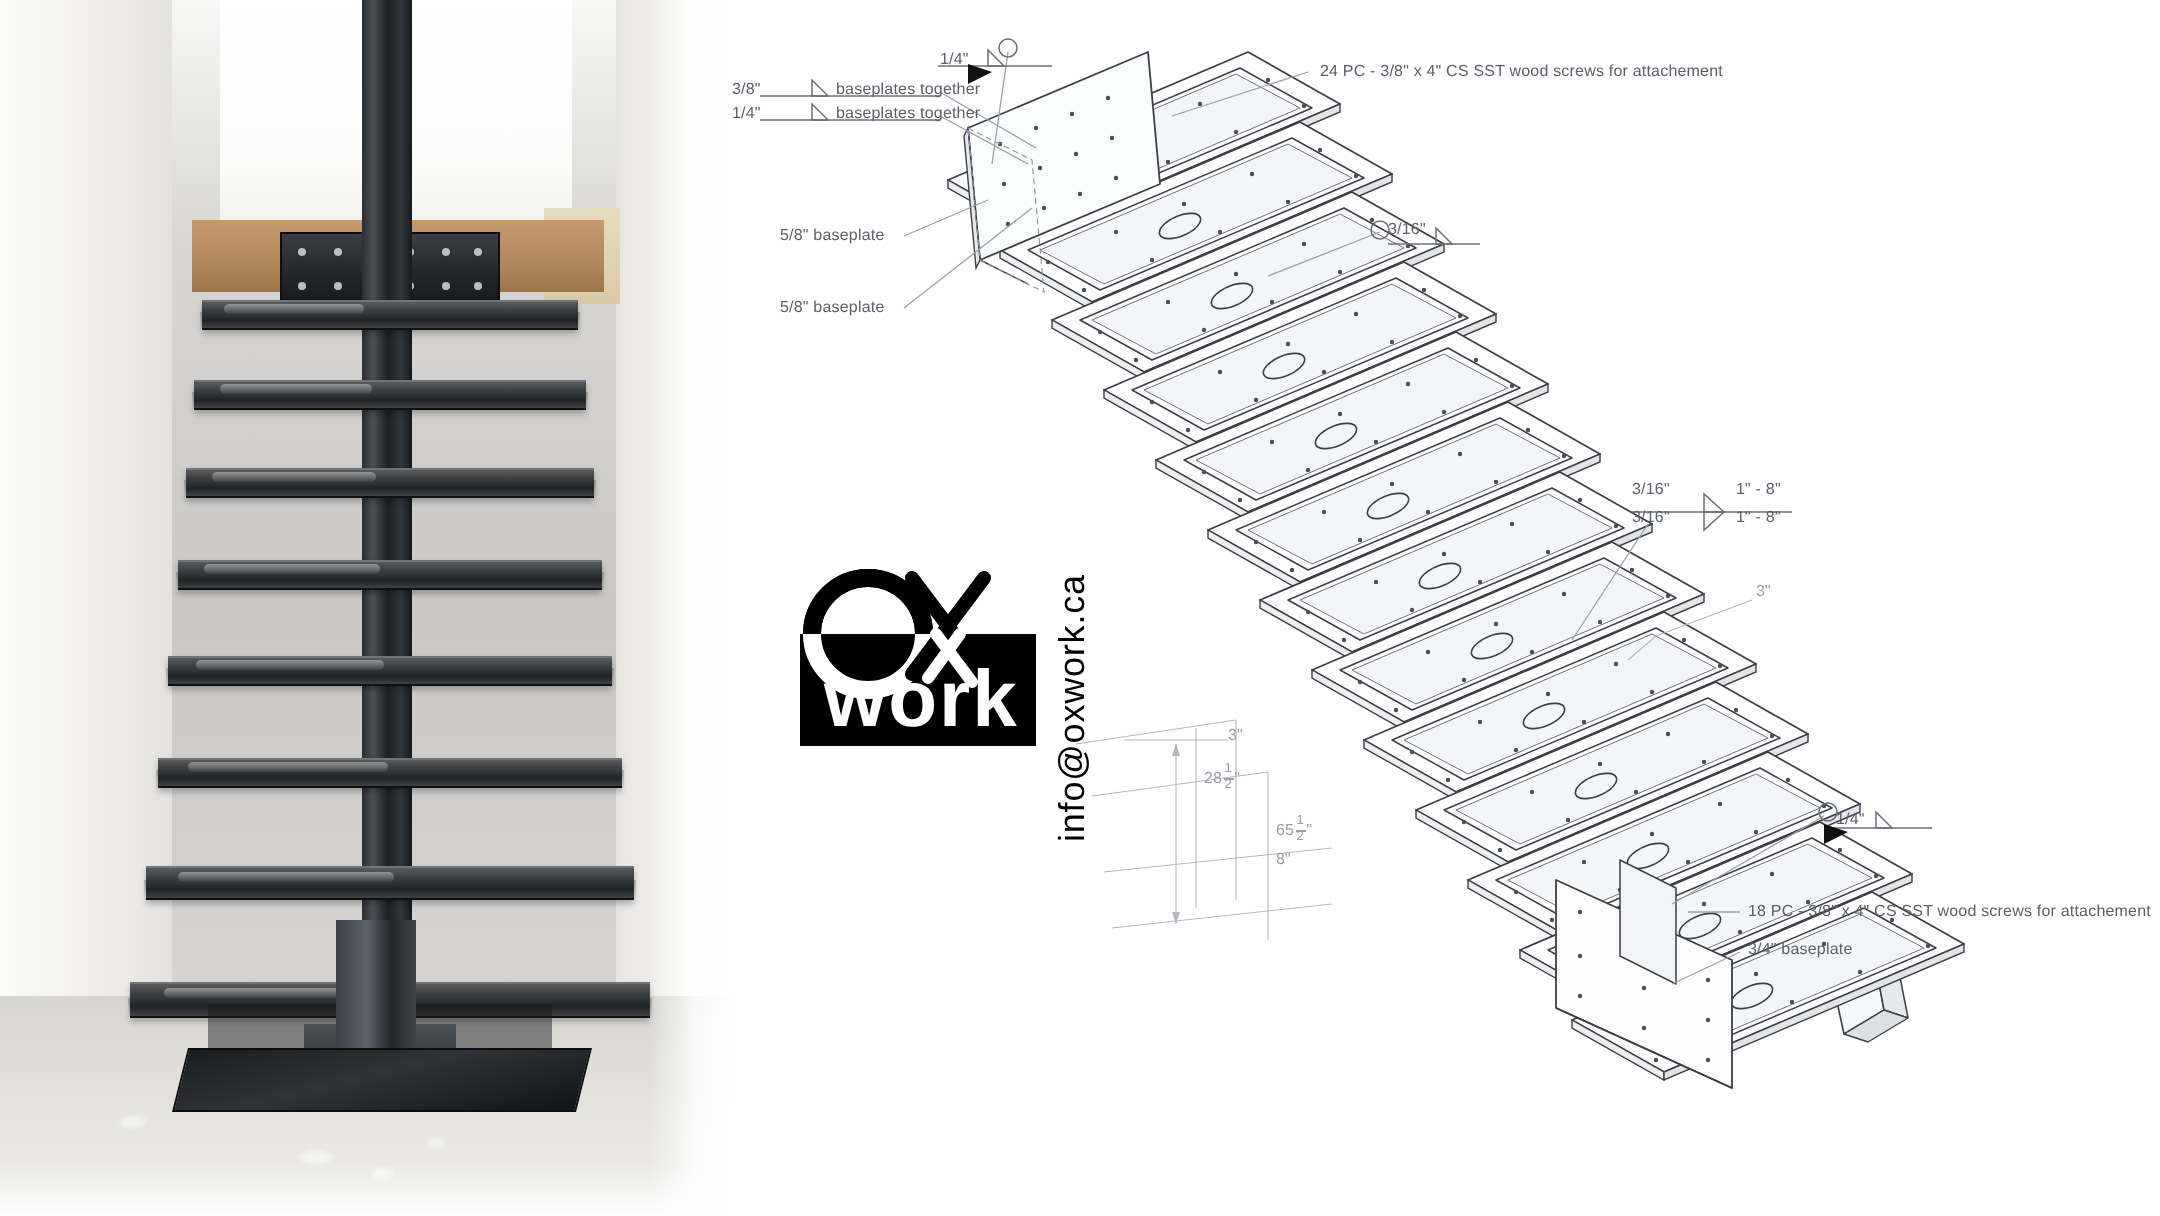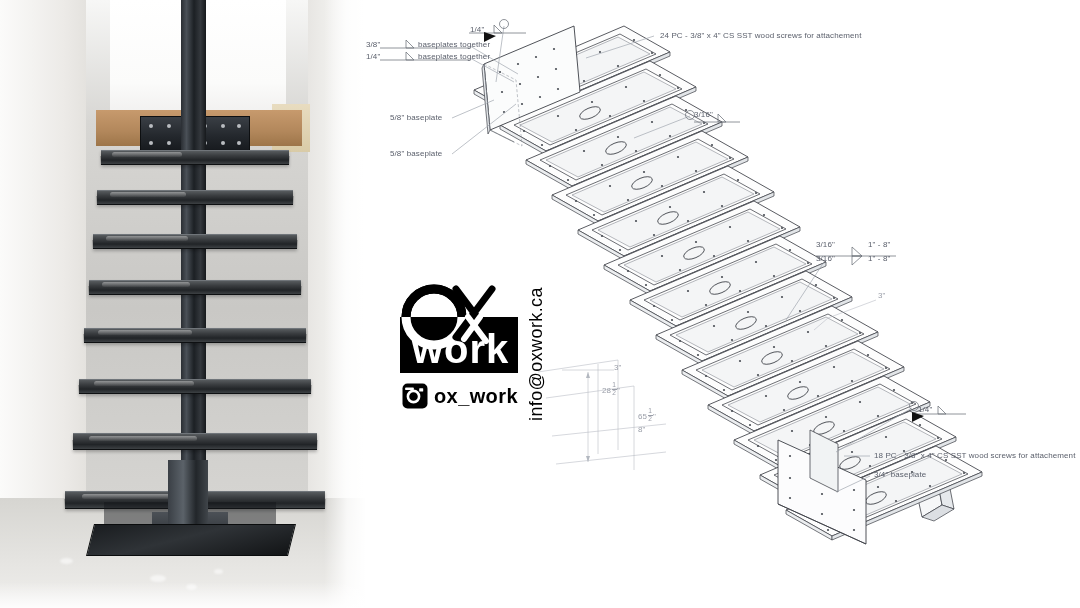--- a/index.html
+++ b/index.html
@@ -558,26 +558,17 @@
       <path d="M6,34 A28,28 0 0 1 62,34" fill="none" stroke="#000" stroke-width="9"></path>
 
       <path d="M56,6 L92,54" stroke="#000" stroke-width="7" stroke-linecap="round" fill="none"></path>
       <path d="M92,6 L56,54" stroke="#000" stroke-width="7" stroke-linecap="round" fill="none"></path>
       <path d="M68,34 L86,58" stroke="#fff" stroke-width="6" stroke-linecap="round" fill="none"></path>
       <path d="M80,34 L64,56" stroke="#fff" stroke-width="6" stroke-linecap="round" fill="none"></path>
 
       <text x="12" y="80" fill="#fff" font-family="Liberation Sans, sans-serif" font-size="40" font-weight="700" letter-spacing="1">work</text>
     </svg>
 
-    <div id="logo-ig-row">
-      <svg id="ig-icon" viewBox="0 0 26 26">
-        <rect x="0.5" y="0.5" width="25" height="25" rx="5" ry="5" fill="#000"></rect>
-        <circle cx="11.5" cy="13.5" r="5.6" fill="none" stroke="#fff" stroke-width="2.6"></circle>
-        <rect x="17.2" y="5.2" width="4" height="3.4" rx="0.6" fill="#fff"></rect>
-        <rect x="3.2" y="4.6" width="8.6" height="2.4" rx="0.6" fill="#fff"></rect>
-      </svg>
-      <span id="ig-handle">ox_work</span>
-    </div>
 
     <div id="logo-email">info@oxwork.ca</div>
   </div>
 
 </div>
 
 </body></html>

